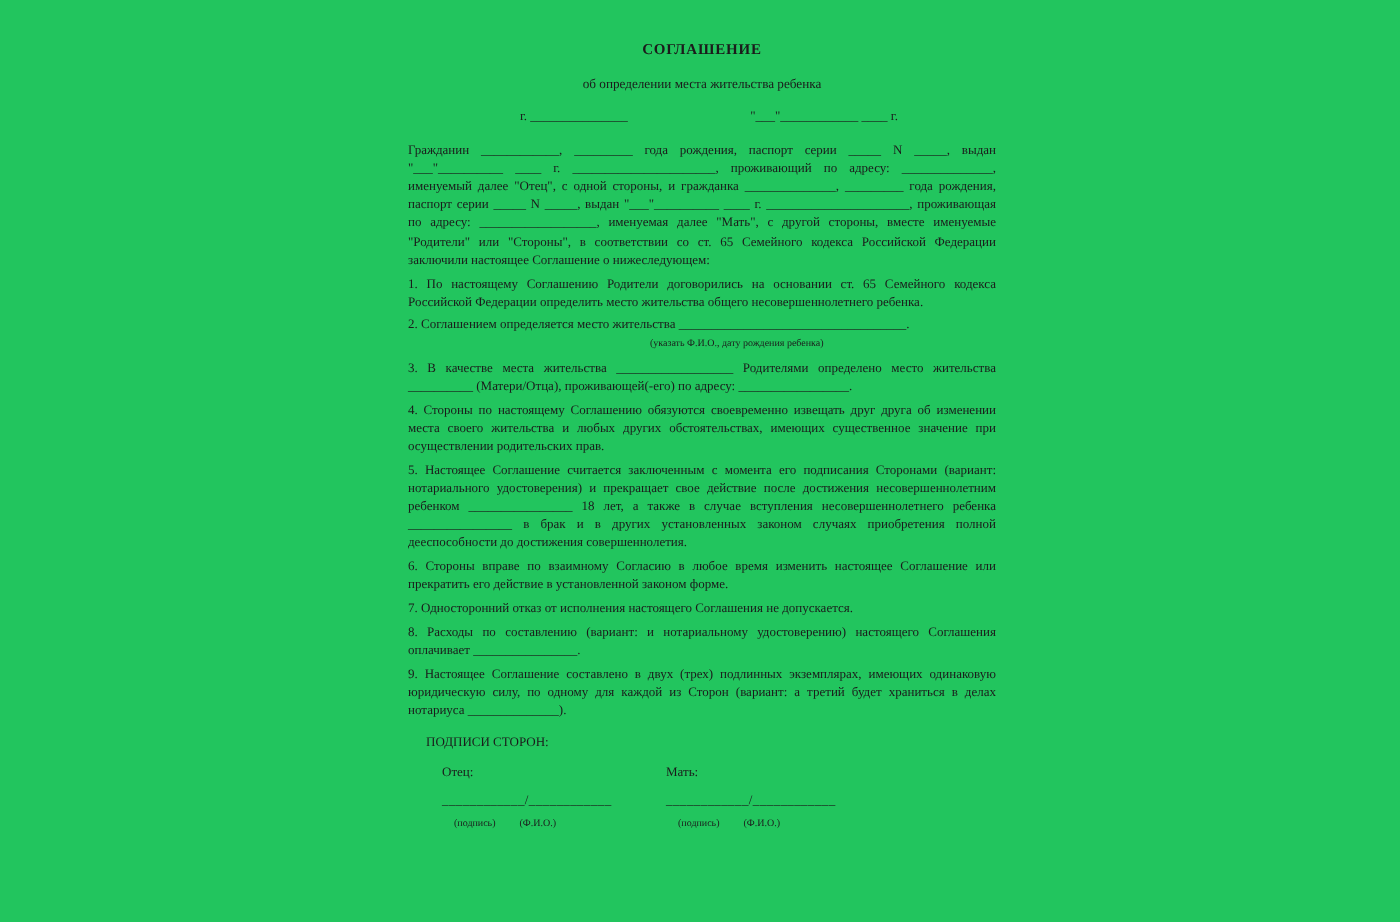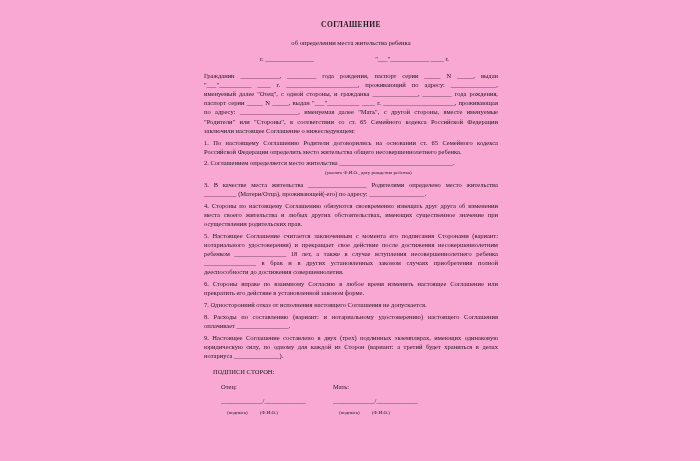--- a/index.html
+++ b/index.html
@@ -4,21 +4,21 @@
 <style>
   html, body {
     margin: 0;
     padding: 0;
     background: #ffffff;
   }
   .page {
     position: relative;
     width: 700px;
     height: 461px;
-    background: #f9a8d4;
+    background: #22c55e;
     overflow: hidden;
     font-family: "Liberation Serif", "DejaVu Serif", serif;
     color: #1b1b1b;
   }
   .doc {
     position: absolute;
     left: 204px;
     top: 20px;
     width: 294px;
     font-size: 6.5px;

